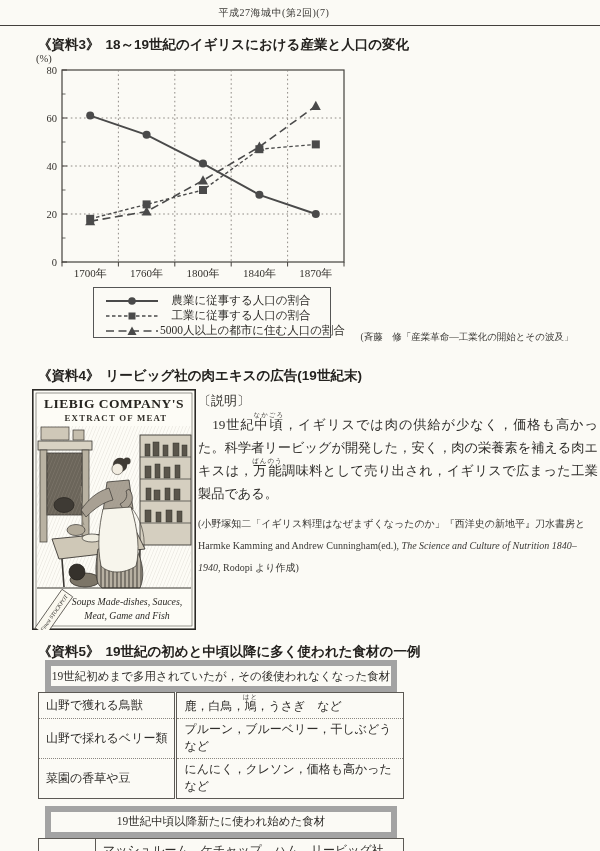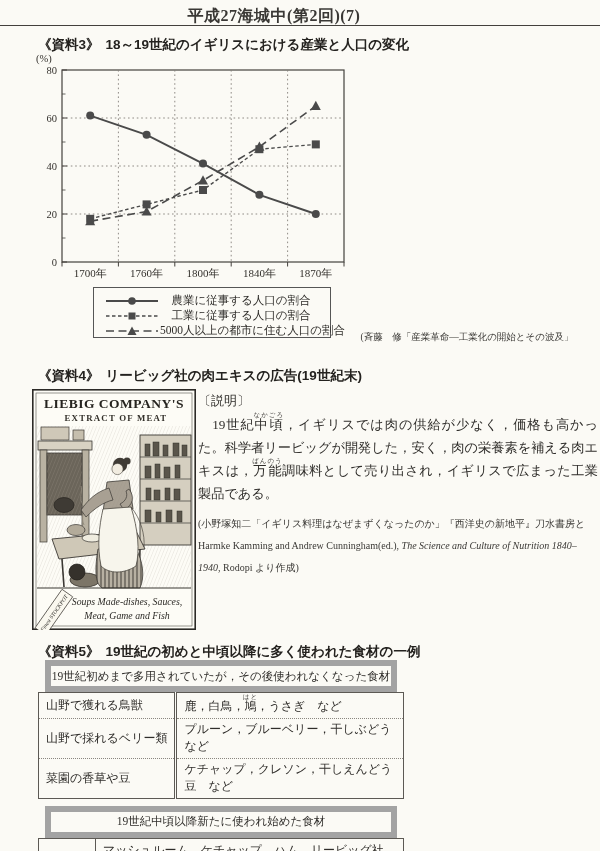--- a/index.html
+++ b/index.html
@@ -3,21 +3,21 @@
 <meta charset="utf-8">
 <style>
   html,body{margin:0;padding:0;}
   body{
     width:600px;height:851px;position:relative;overflow:hidden;
     background:#fbfaf5;color:#2f2d2a;
     font-family:"Liberation Serif","DejaVu Serif",serif;
   }
   
   .page-header{position:absolute;top:6px;left:0;width:548px;text-align:center;
-    font-size:16px;letter-spacing:.5px;color:#3a3835;font-weight:bold;}
+    font-size:10px;letter-spacing:.5px;color:#3a3835;}
   .top-rule{position:absolute;top:25px;left:0;width:600px;height:0;
     border-top:1.2px solid #43403c;}
   
   .sec-head{position:absolute;display:flex;gap:6px;align-items:baseline;
     font-family:"Liberation Sans","DejaVu Sans",sans-serif;font-weight:bold;
     font-size:13.5px;color:#24221f;}
   
   .chart-wrap{position:absolute;left:28px;top:54px;}
   .legend{position:absolute;left:93px;top:287px;width:238px;height:51px;
     border:1.2px solid #555;box-sizing:border-box;padding:5px 8px 4px 10px;
@@ -266,21 +266,21 @@
         <tr>
       <td class="c1">山野で獲れる鳥獣</td>
       <td class="c2"><span>鹿，白鳥，</span><ruby><span>鳩</span><rt>はと</rt></ruby><span>，うさぎ　など</span></td>
     </tr>
     <tr>
       <td class="c1">山野で採れるベリー類</td>
       <td class="c2">プルーン，ブルーベリー，干しぶどう　など</td>
     </tr>
     <tr>
       <td class="c1">菜園の香草や豆</td>
-      <td class="c2">ケチャップ，クレソン，干しえんどう豆　など</td>
+      <td class="c2">にんにく，クレソン，価格も高かった　など</td>
     </tr>
   </tbody>
     </table>
   <div class="cap-box cap2">19世紀中頃以降新たに使われ始めた食材</div>
   <table class="gtable t2">
     <tbody>
         <tr>
       <td class="c1">工業製品</td>
       <td class="c2">マッシュルーム，ケチャップ，ハム，リービッグ社の肉エキス，ベーコン，ソーセージ，マーガリン　など</td>
     </tr>

